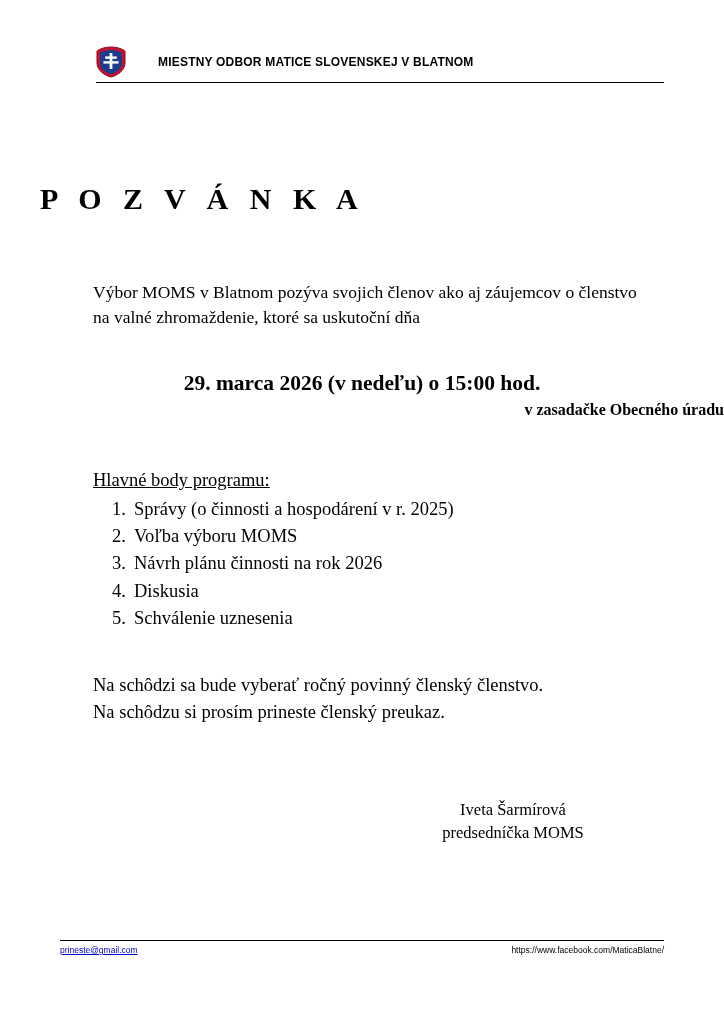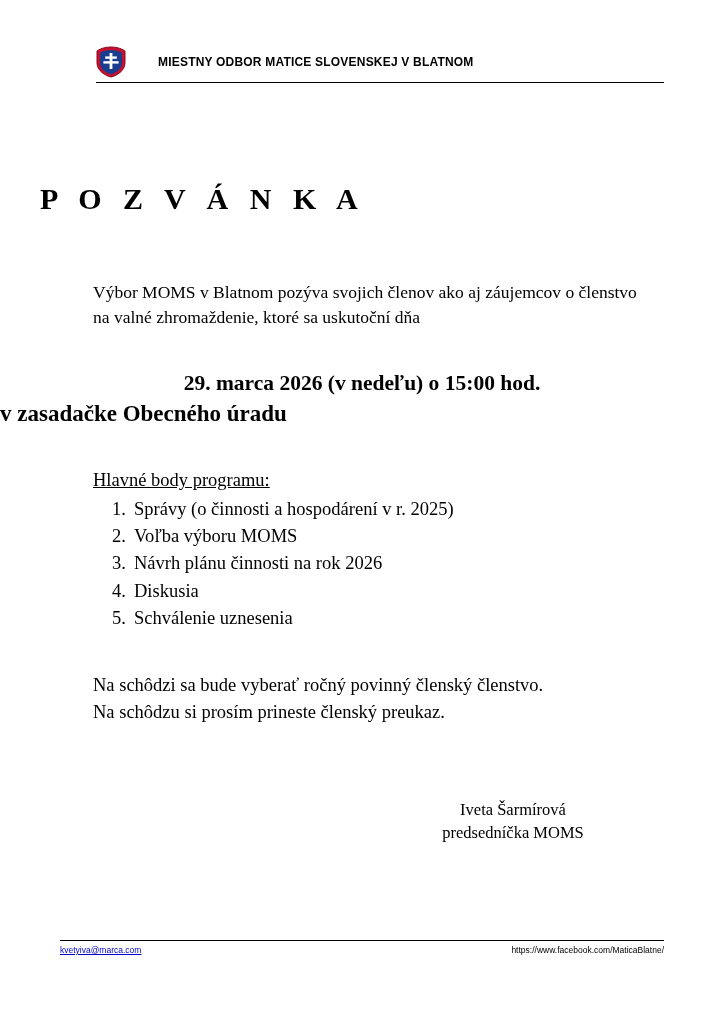--- a/index.html
+++ b/index.html
@@ -90,23 +90,23 @@
     top: 371px;
     text-align: center;
     font-weight: bold;
     font-size: 21.5px;
   }
   .place-line {
     position: absolute;
     left: 0;
     right: 0;
     top: 401px;
-    text-align: left;
-    font-weight: bold;
-    font-size: 23px;
+    text-align: right;
+    font-weight: bold;
+    font-size: 16px;
   }
 
   
   .program-heading {
     position: absolute;
     left: 93px;
     top: 470px;
     font-size: 18.5px;
     text-decoration: underline;
   }
@@ -235,17 +235,17 @@
     <div>Na schôdzu si prosím prineste členský preukaz.</div>
   </div>
 
   <div class="signature">
     <div>Iveta Šarmírová</div>
     <div>predsedníčka MOMS</div>
   </div>
 
   <div class="footer-rule"></div>
   <div class="footer">
-    <a class="footer-left" href="#">kvetyiva@marca.com</a>
+    <a class="footer-left" href="#">prineste@gmail.com</a>
     <span class="footer-right">https://www.facebook.com/MaticaBlatne/</span>
   </div>
 
 </div>
 
 </body></html>

